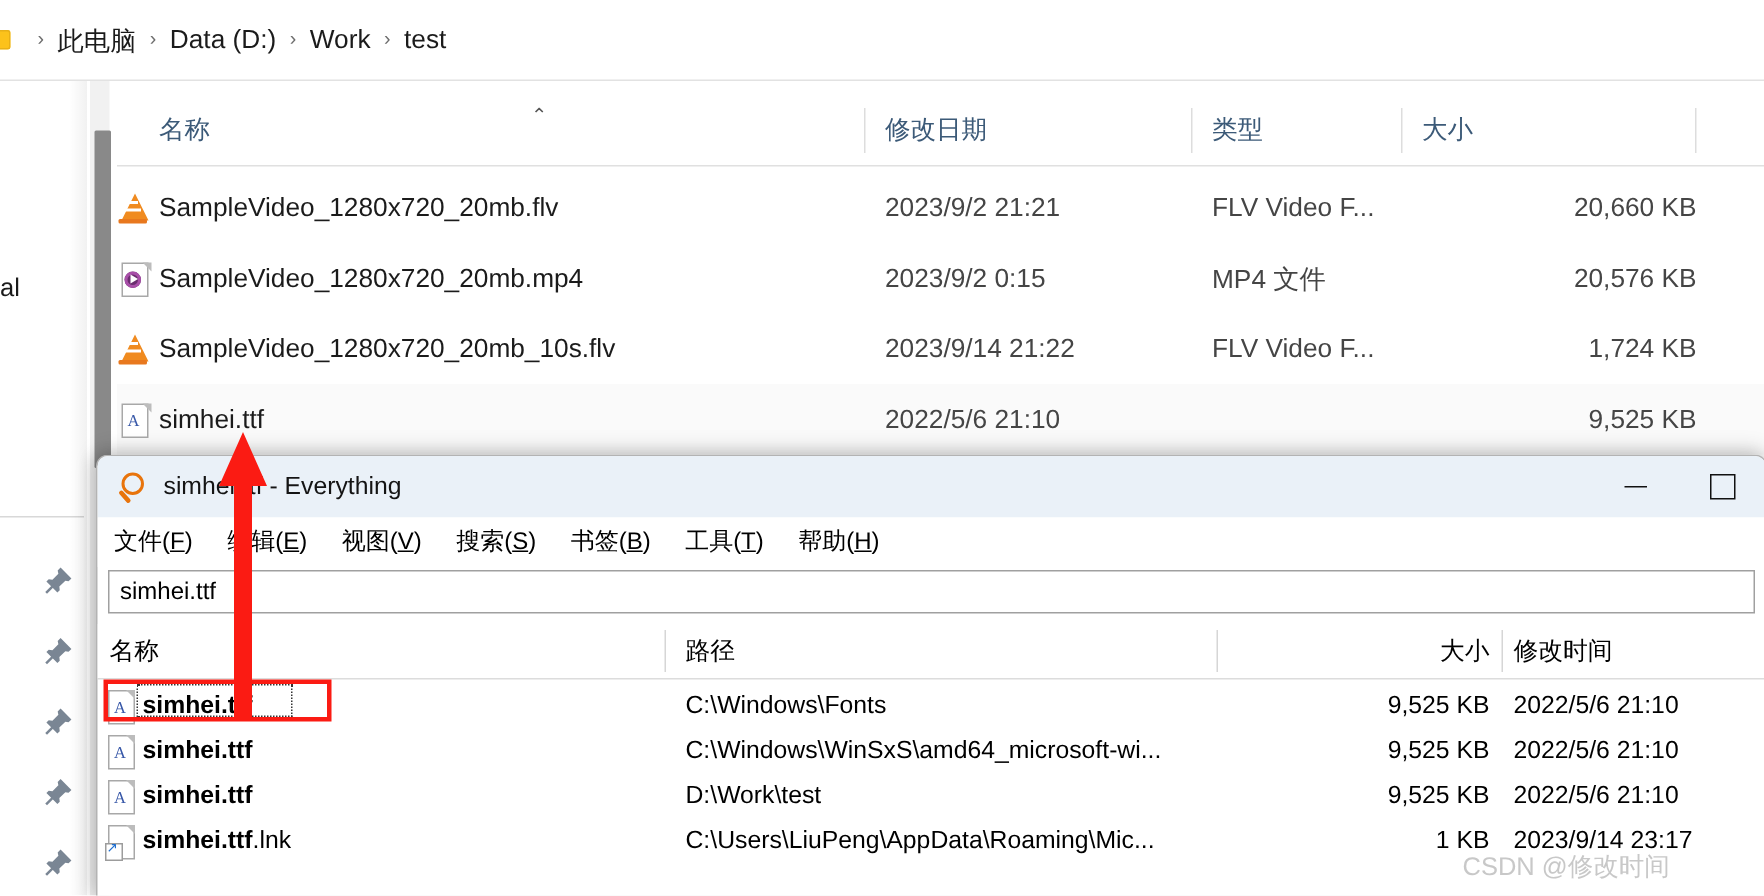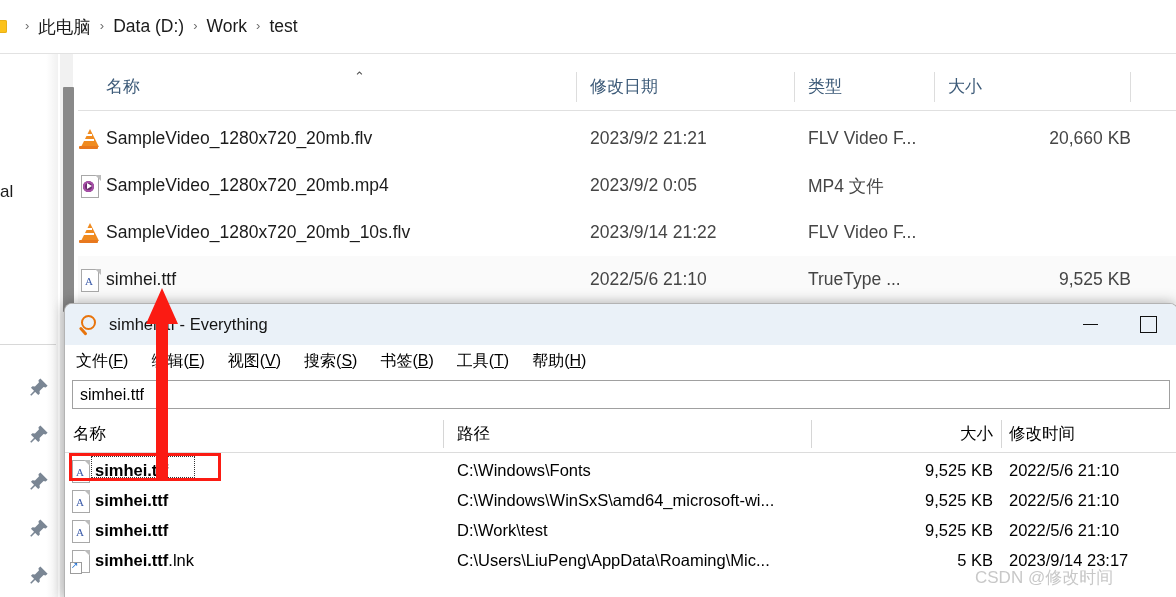--- a/index.html
+++ b/index.html
@@ -295,45 +295,46 @@
       <span class="cell c-size">20,660 KB</span>
     </div>
 
     <div class="file-row" style="top:108px;">
       <span class="fico ico-doc ico-mp4">
         <span class="pg"></span>
           <span class="fold"></span>
           <span class="disc"></span>
       </span>
       <span class="cell c-name">SampleVideo_1280x720_20mb.mp4</span>
-      <span class="cell c-date">2023/9/2 0:05</span>
+      <span class="cell c-date">2023/9/2 0:15</span>
       <span class="cell c-type">MP4 文件</span>
+      <span class="cell c-size">20,576 KB</span>
     </div>
 
     <div class="file-row" style="top:155px;">
       <span class="fico ico-vlc">
         <span class="cone"></span>
           <span class="stripe1"></span>
           <span class="stripe2"></span>
           <span class="base"></span>
       </span>
       <span class="cell c-name">SampleVideo_1280x720_20mb_10s.flv</span>
       <span class="cell c-date">2023/9/14 21:22</span>
       <span class="cell c-type">FLV Video F...</span>
+      <span class="cell c-size">1,724 KB</span>
     </div>
 
     <div class="file-row alt" style="top:202px;">
       <span class="fico ico-doc">
         <span class="pg"></span>
           <span class="fold"></span>
           <span class="glyph">A</span>
       </span>
       <span class="cell c-name">simhei.ttf</span>
       <span class="cell c-date">2022/5/6 21:10</span>
-      <span class="cell c-type">TrueType ...</span>
       <span class="cell c-size">9,525 KB</span>
     </div>
 
   </div>
 </div>
 
 <div id="everything-window">
 
   <div id="ev-titlebar">
     <span id="ev-title-icon">
@@ -423,21 +424,21 @@
     <span class="eico ico-doc ico-lnk">
       <span class="pg"></span>
         <span class="fold"></span>
         <span class="arrow"></span>
     </span>
     <span class="ecell e-name">
         <span>simhei.ttf</span>
         <span class="ext">.lnk</span>
       </span>
     <span class="ecell e-path">C:\Users\LiuPeng\AppData\Roaming\Mic...</span>
-    <span class="ecell e-size">5 KB</span>
+    <span class="ecell e-size">1 KB</span>
     <span class="ecell e-date">2023/9/14 23:17</span>
   </div>
 
   <div id="ev-focusbox"></div>
   <div id="ev-selbox"></div>
 </div>
 
 <svg id="red-arrow" viewBox="0 0 48 190">
   <polygon points="22,0 38,36 28,36 28,190 16,190 16,36 6,36" fill="#fb1b13"></polygon>
 </svg>

